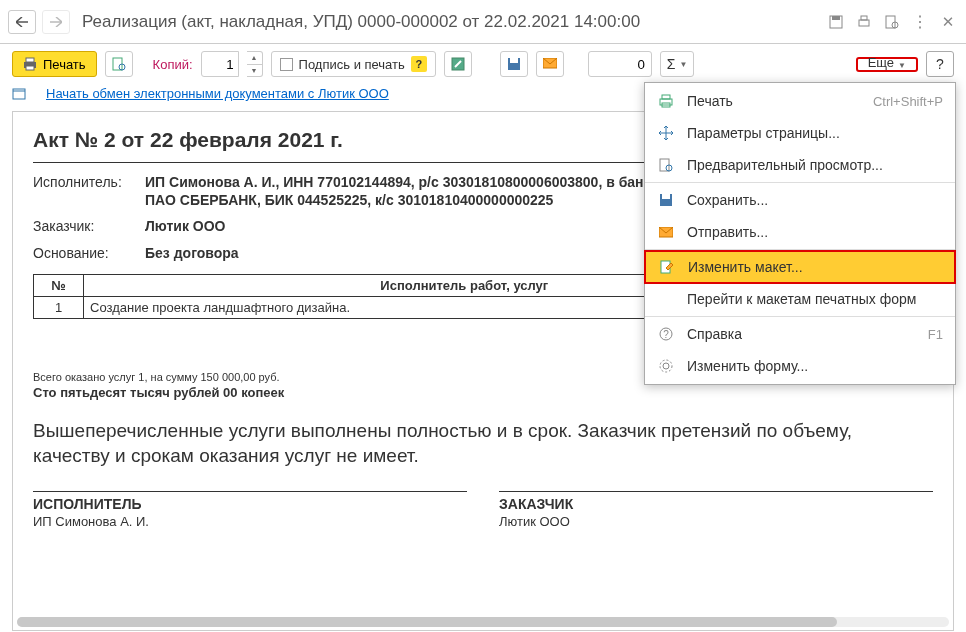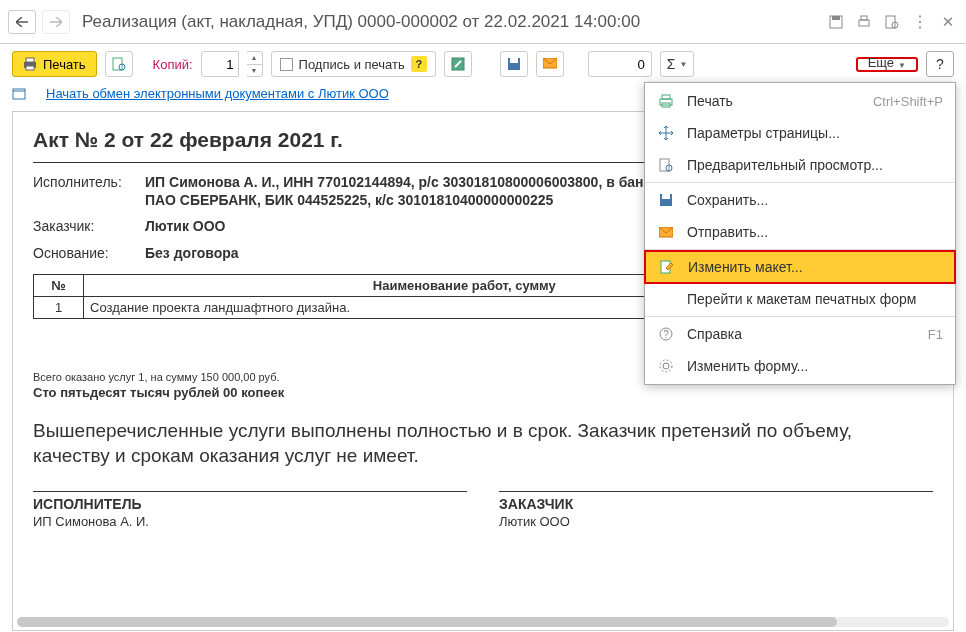--- a/index.html
+++ b/index.html
@@ -190,21 +190,21 @@
   </div>
   <div class="field-row">
     <div class="field-lbl">Основание:</div>
     <div class="field-val">Без договора</div>
   </div>
 
   <table class="tbl">
     <thead>
       <tr>
         <th class="num">№</th>
-        <th>Наименование работ, сумму</th>
+        <th>Исполнитель работ, услуг</th>
         <th class="qty">Кол-во</th>
         <th class="unit"></th>
       </tr>
     </thead>
     <tbody>
       <tr>
         <td class="num">1</td>
         <td>Создание проекта ландшафтного дизайна.</td>
         <td class="qty r">1</td>
         <td class="unit">шт</td>

